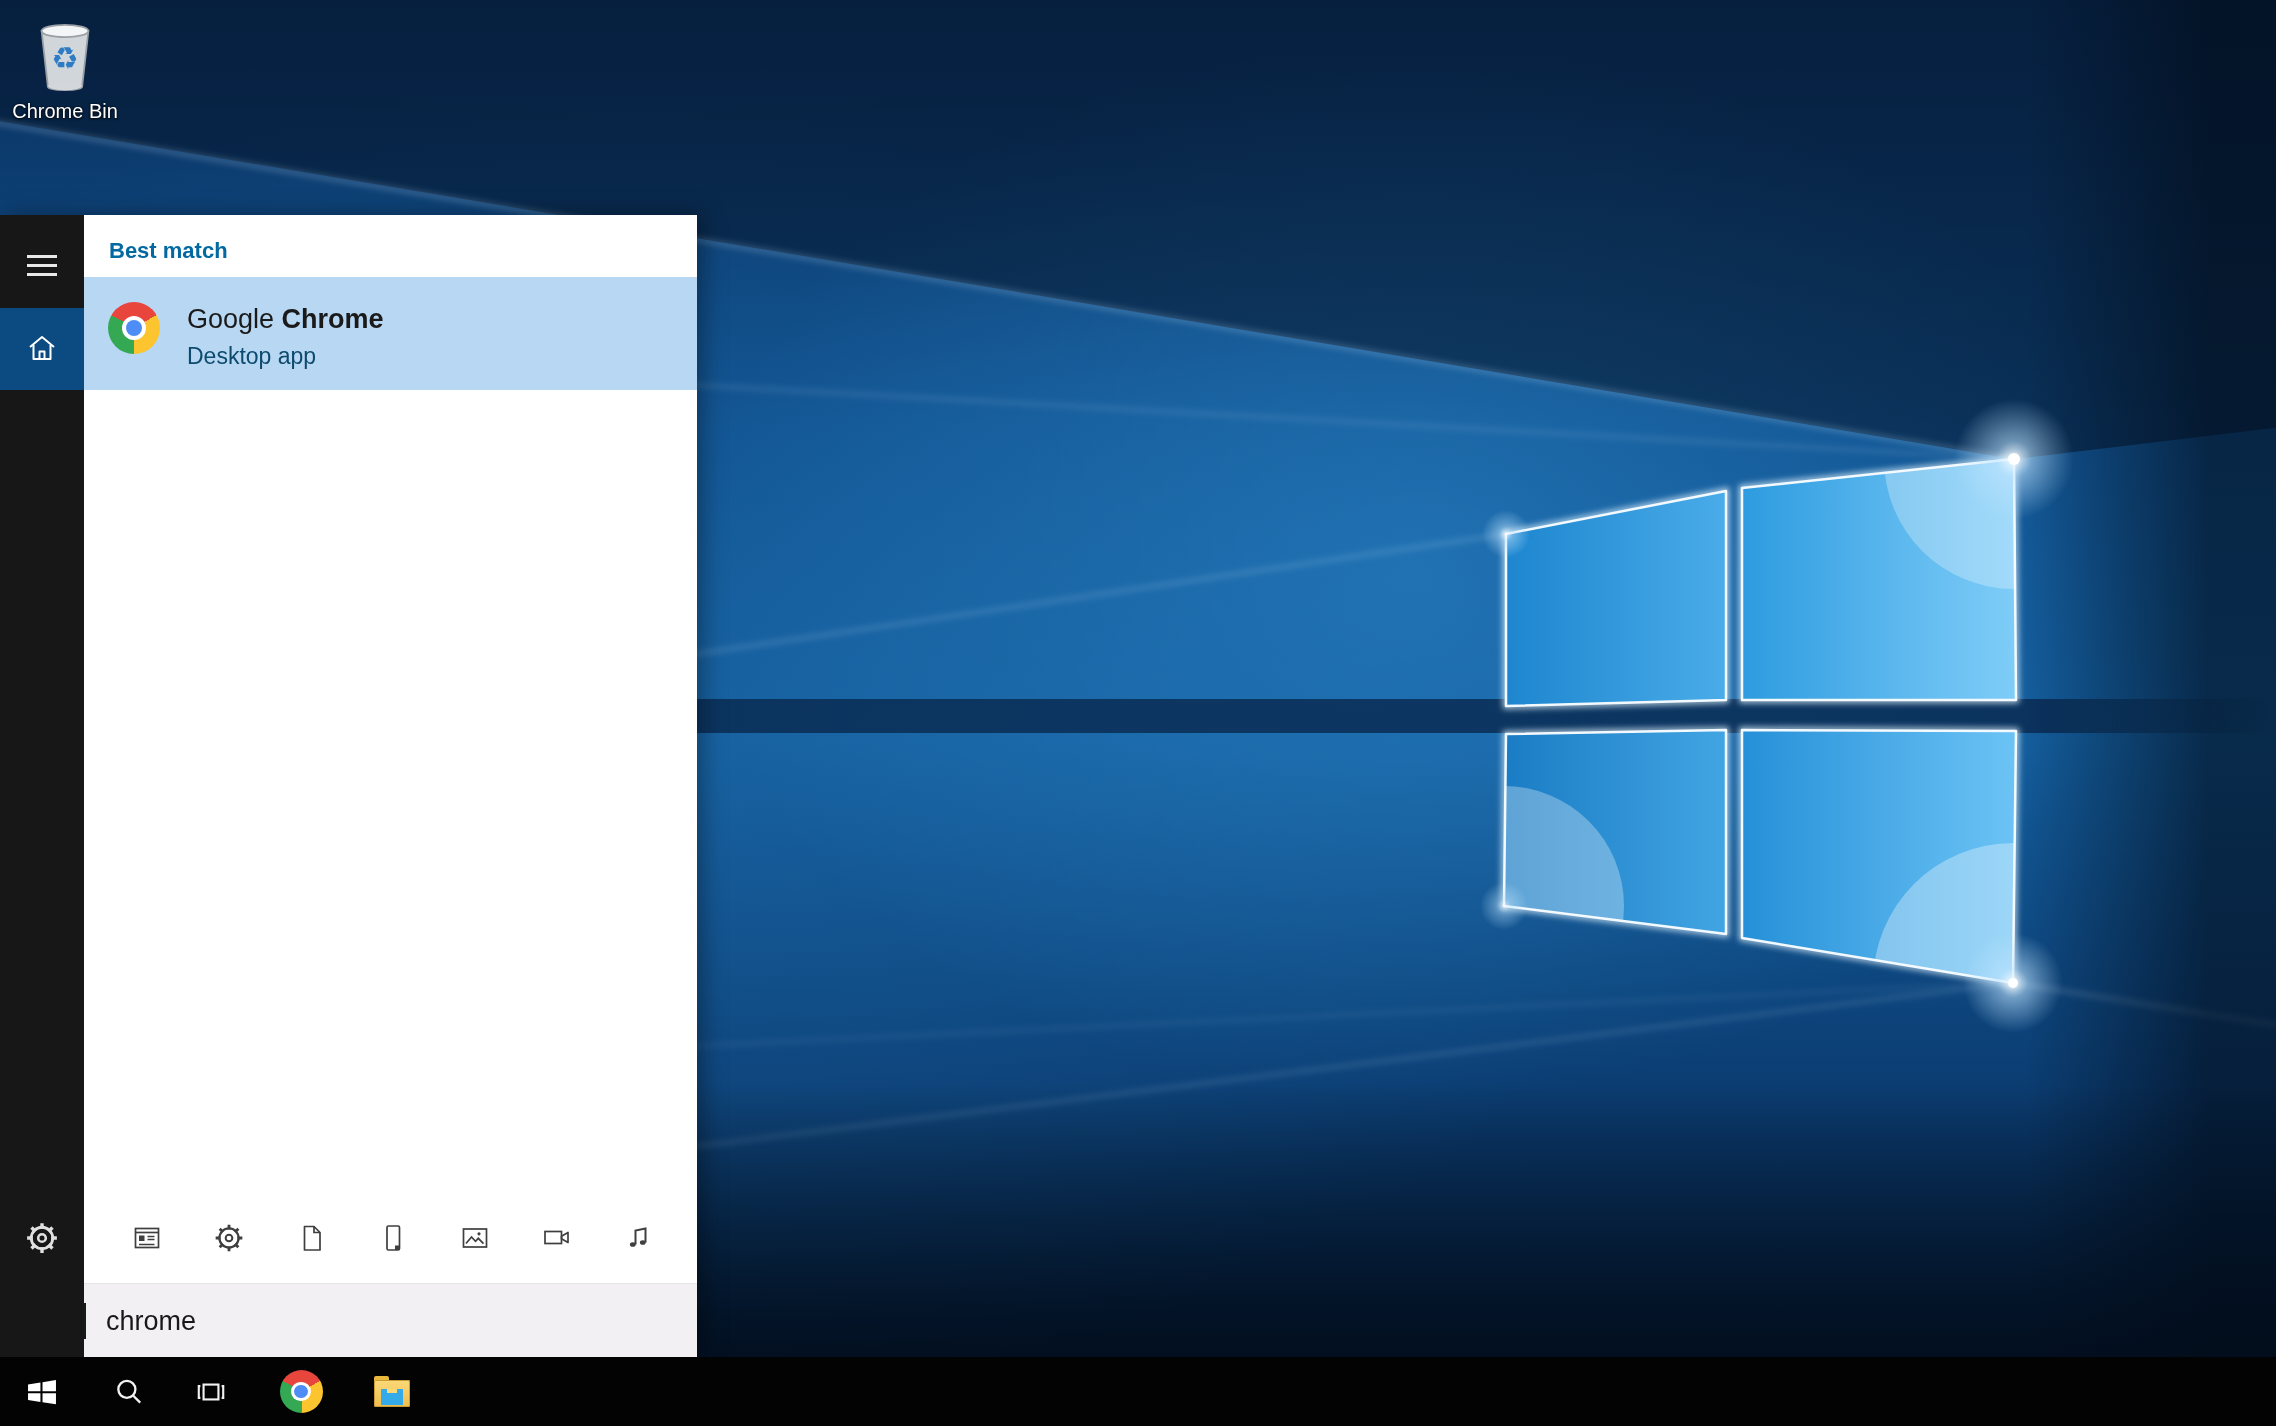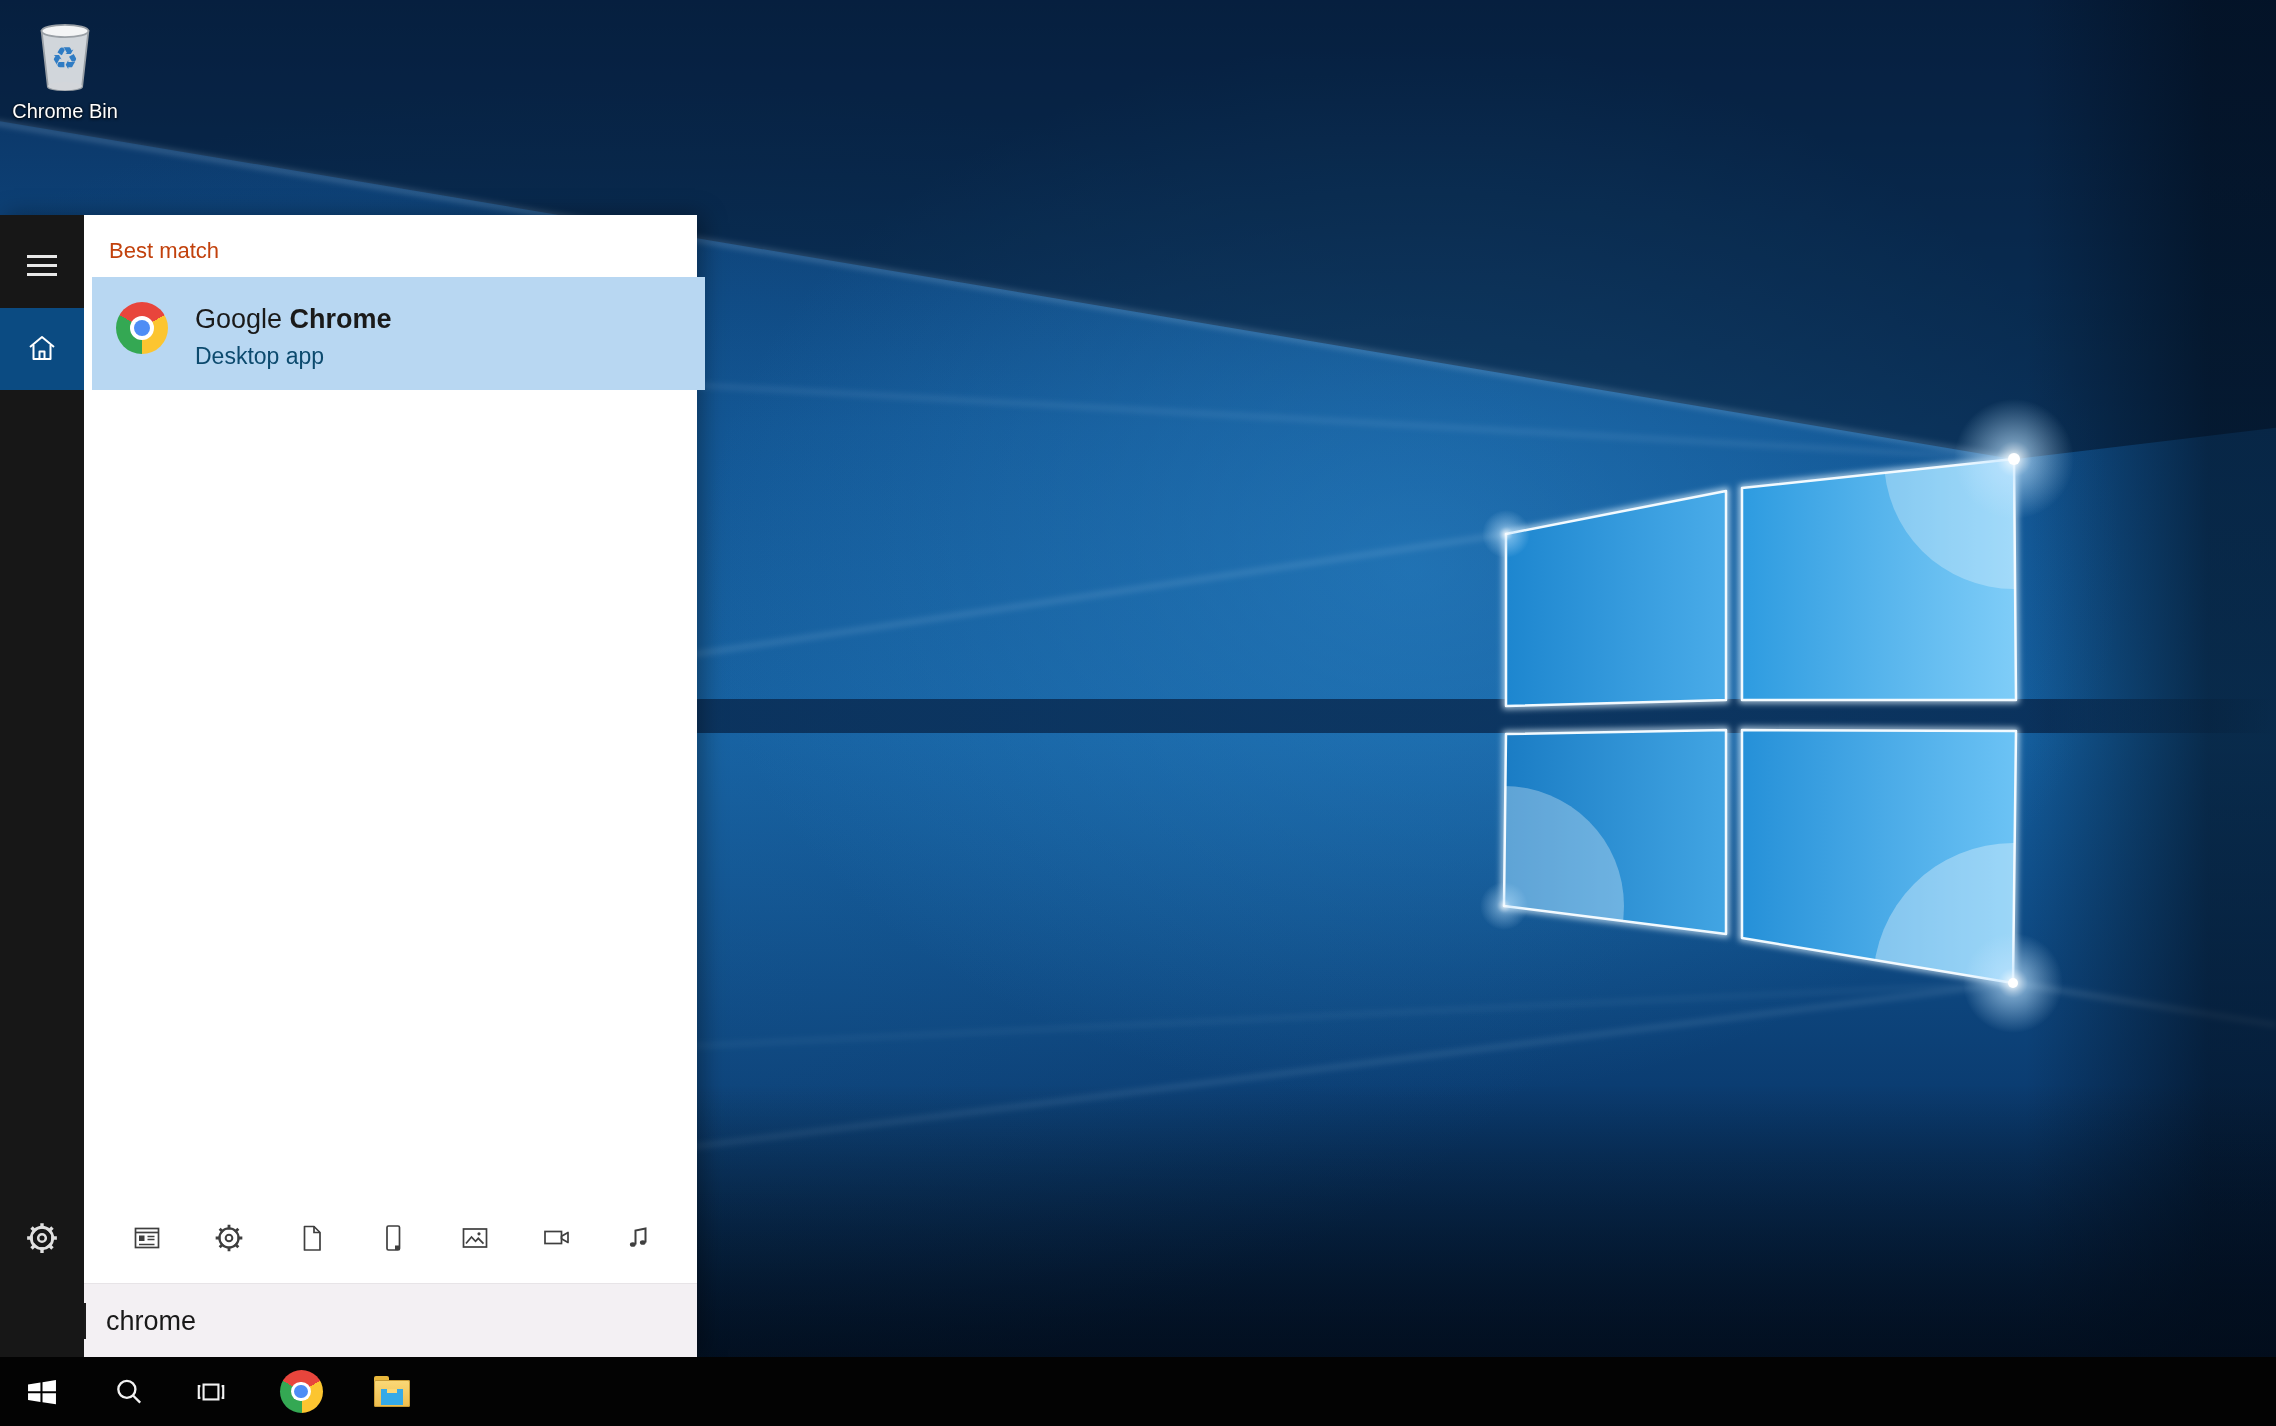--- a/index.html
+++ b/index.html
@@ -25,22 +25,22 @@
   .rail{position:relative;width:84px;background:#171717;flex:0 0 84px;}
   .rail-btn{position:absolute;left:0;width:84px;height:56px;cursor:pointer;}
   .rail-burger{top:25px;}
   .bar{position:absolute;left:27px;width:30px;height:3px;background:#e8e8e8;}
   .bar1{top:15px}.bar2{top:24px}.bar3{top:33px}
   .rail-home{top:93px;height:82px;background:#0b4b82;}
   .rail-home svg{position:absolute;left:26px;top:25px;}
   .rail-gear{top:995px;}
   .rail-gear svg{position:absolute;left:25px;top:11px;}
   .main{position:relative;flex:1;background:#ffffff;}
-  .best-match{position:absolute;left:25px;top:23px;font-size:22px;font-weight:400;color:#c2410c;}
-  .result-row{position:absolute;left:8px;top:62px;width:100%;height:113px;background:#b8d7f2;cursor:pointer;}
+  .best-match{position:absolute;left:25px;top:23px;font-size:22px;font-weight:700;color:#0369a1;}
+  .result-row{position:absolute;left:0;top:62px;width:100%;height:113px;background:#b8d7f2;cursor:pointer;}
   .chrome-ball{border-radius:50%;background:conic-gradient(#e8453c 0 60deg,#fcc530 60deg 180deg,#34a853 180deg 300deg,#e8453c 300deg 360deg);position:relative;}
   .chrome-ball::before{content:"";position:absolute;inset:27%;background:#fff;border-radius:50%;}
   .chrome-ball::after{content:"";position:absolute;inset:34%;background:#4e8df5;border-radius:50%;}
   .result-icon{position:absolute;left:24px;top:25px;width:52px;height:52px;}
   .result-title{position:absolute;left:103px;top:27px;font-size:27px;color:#1a1a1a;}
   .result-title .t-bold{font-weight:700;}
   .result-sub{position:absolute;left:103px;top:66px;font-size:23px;color:#0c4a6e;}
   .filters{position:absolute;left:0;top:999px;width:100%;height:48px;}
   .filter-btn{position:absolute;top:0;width:48px;height:48px;cursor:pointer;display:flex;align-items:center;justify-content:center;}
   .filter-btn svg{stroke:#3f3f3f;fill:none;stroke-width:1.7;}

